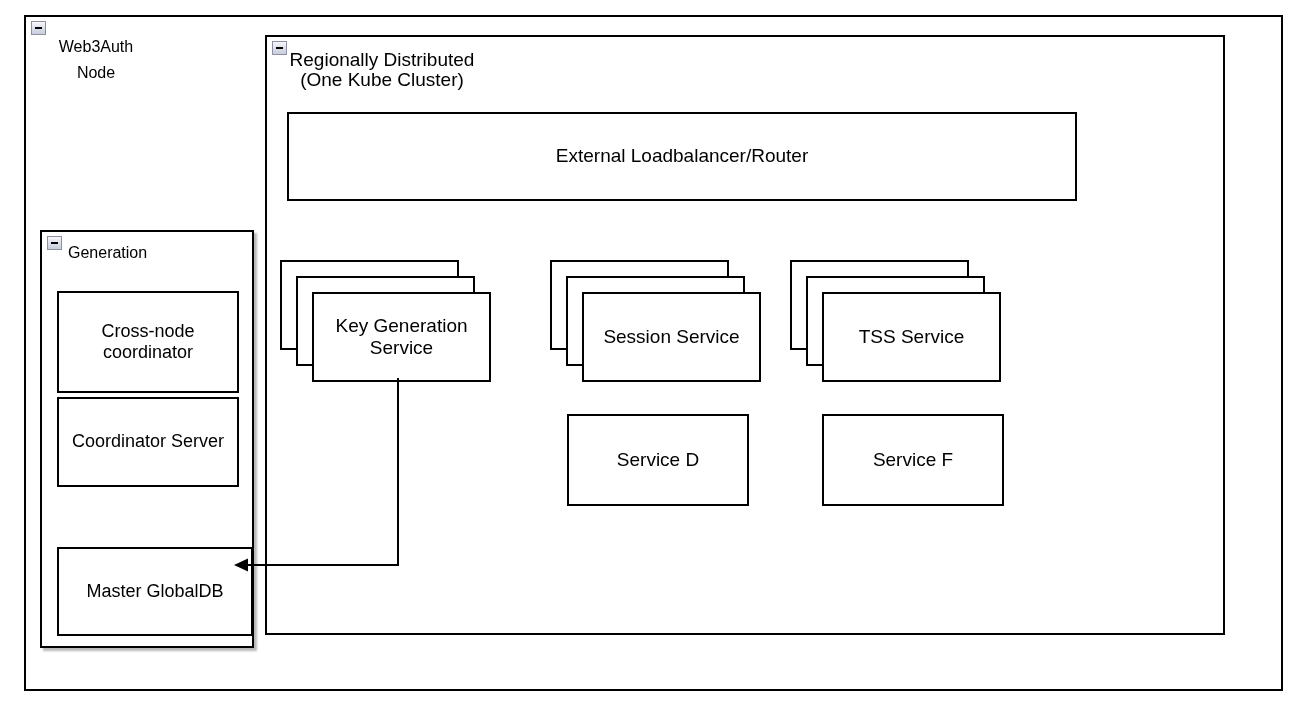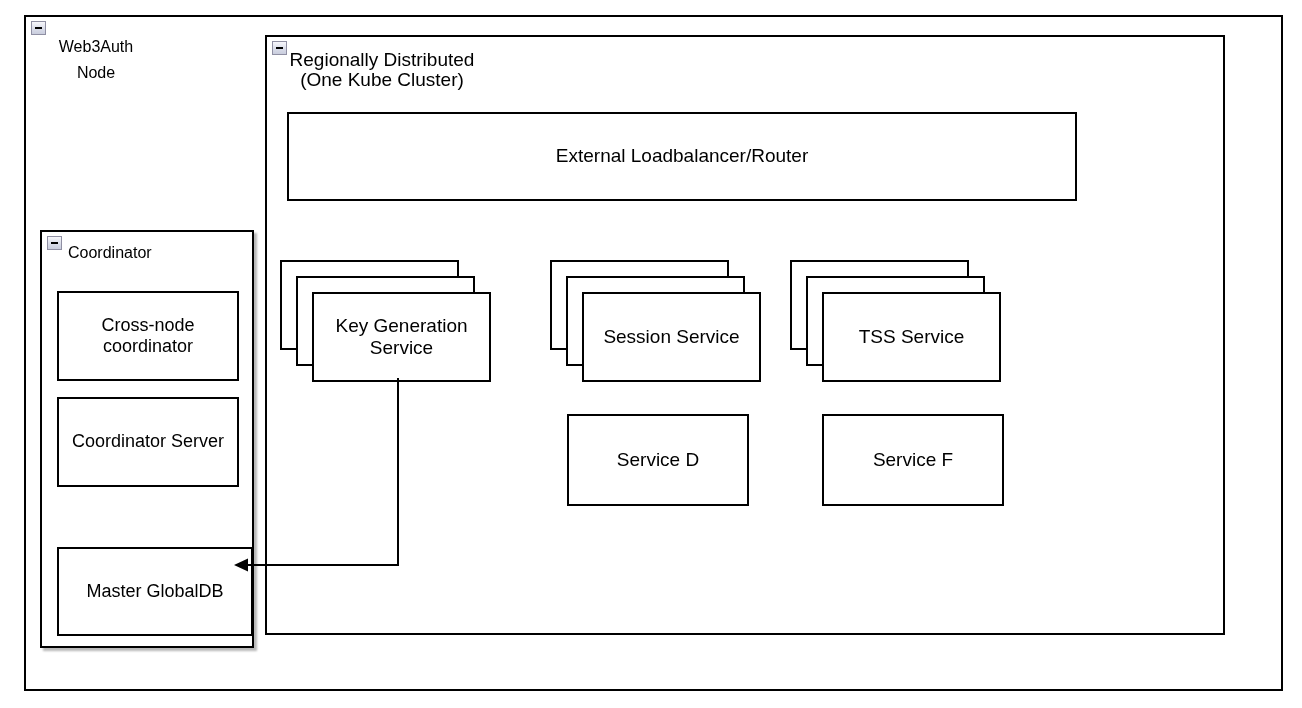--- a/index.html
+++ b/index.html
@@ -128,23 +128,23 @@
       <div class="box big-text" style="left:555px; top:377px; width:182px; height:92px;">
         <span class="lbl">Service F</span>
       </div>
     </div>
 
     <div class="container shadowed" style="left:14px; top:213px; width:214px; height:418px;">
 
       <div class="collapse-btn">
         <div class="minus"></div>
       </div>
-      <div class="container-label" style="left:26px; top:8px; width:110px; text-align:left;">Coordinator</div>
+      <div class="container-label" style="left:26px; top:8px; width:110px; text-align:left;">Generation</div>
 
-      <div class="box coord-text" style="left:15px; top:59px; width:182px; height:90px;">
+      <div class="box coord-text" style="left:15px; top:59px; width:182px; height:102px;">
         <span class="lbl" style="width:174px;">Cross-node coordinator</span>
       </div>
 
       <div class="box coord-text" style="left:15px; top:165px; width:182px; height:90px;">
         <span class="lbl">Coordinator Server</span>
       </div>
 
       <div class="box coord-text" style="left:15px; top:315px; width:196px; height:89px;">
         <span class="lbl">Master GlobalDB</span>
       </div>

